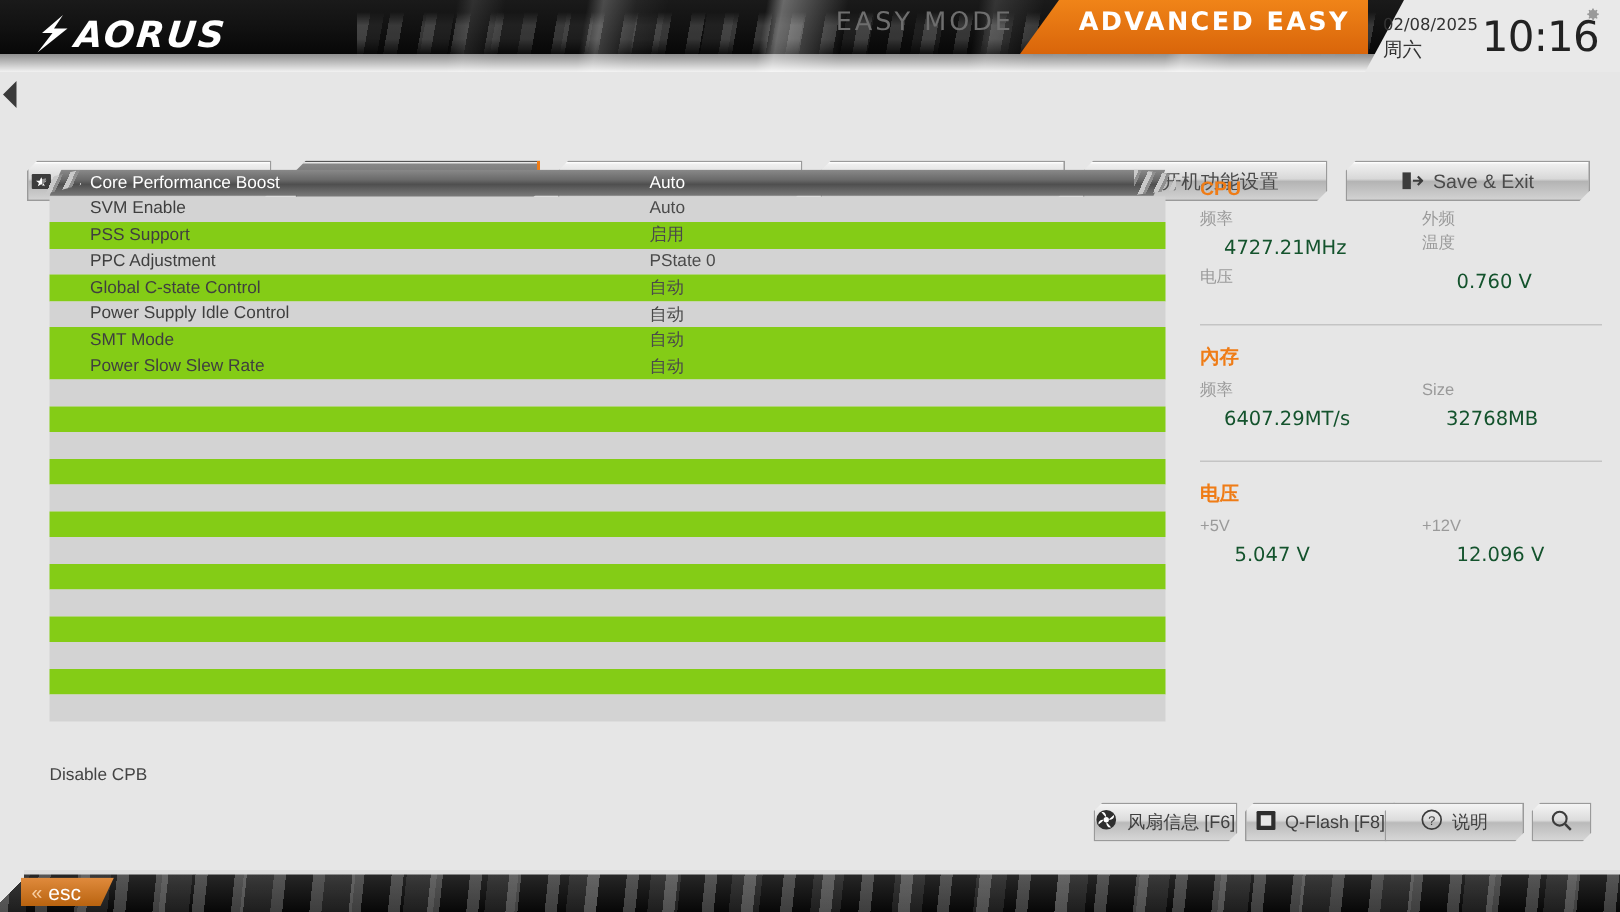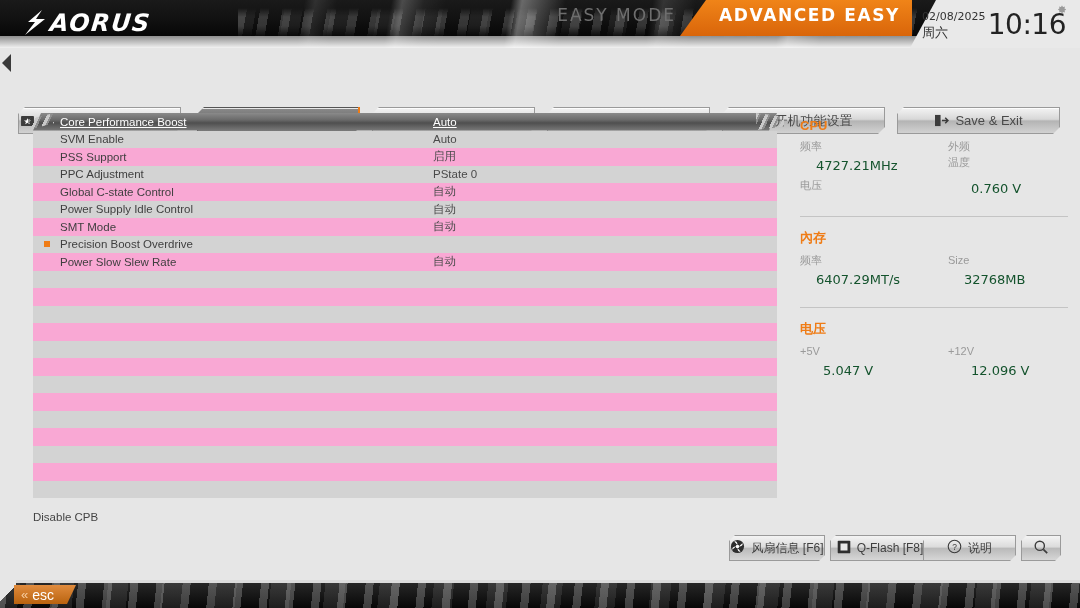--- a/index.html
+++ b/index.html
@@ -121,34 +121,34 @@
 
   
   .list {
     position: absolute; left: 33px; top: 113px; width: 744px;
   }
   .row {
     position: relative; height: 17.5px;
     display: flex; align-items: center;
     font-size: 11.5px; color: #3f3f3f;
   }
-  .row.odd  { background: #f9a8d4; }
+  .row.odd  { background: #84cc16; }
   .row.even { background: #d3d3d3; }
   .row .lbl { position: absolute; left: 27px; }
   .row .val { position: absolute; left: 400px; color: #4a4a4a; }
   .row .bullet {
     position: absolute; left: 11px; width: 6px; height: 6px; background: #ef7c16;
   }
   .row.selected {
     background: linear-gradient(180deg, #8a8a8a 0%, #6a6a6a 38%, #4f4f4f 55%, #7b7b7b 100%);
     color: #ffffff;
     width: 744px;
     clip-path: polygon(8px 0, 100% 0, calc(100% - 8px) 100%, 0 100%);
   }
-  .row.selected .lbl, .row.selected .val { color: #fff; text-decoration: underline; }
+  .row.selected .lbl, .row.selected .val { color: #fff; }
   .sel-wing-l {
     position:absolute; left:28px; top:113px; width:26px; height:17px; z-index:3;
     background: repeating-linear-gradient(115deg,#c9c9c9 0 3px, #8f8f8f 3px 5px, transparent 5px 9px);
     clip-path: polygon(0 38%, 100% 0, 100% 60%, 0 100%);
   }
   .sel-wing-r {
     position:absolute; left:756px; top:113px; width:28px; height:17px; z-index:3;
     background: repeating-linear-gradient(115deg,#c9c9c9 0 3px, #8f8f8f 3px 5px, transparent 5px 9px);
     clip-path: polygon(0 0, 100% 20%, 100% 80%, 0 100%);
   }
@@ -323,25 +323,20 @@
         <span class="lbl">Global C-state Control</span>
         <span class="val">自动</span>
       </div>
       <div class="row even">
         <span class="lbl">Power Supply Idle Control</span>
         <span class="val">自动</span>
       </div>
       <div class="row odd">
         <span class="lbl">SMT Mode</span>
         <span class="val">自动</span>
-      </div>
-      <div class="row even">
-        <span class="bullet"></span>
-        <span class="lbl">Precision Boost Overdrive</span>
-        <span class="val"></span>
       </div>
       <div class="row odd">
         <span class="lbl">Power Slow Slew Rate</span>
         <span class="val">自动</span>
       </div>
       <div class="row even"></div>
       <div class="row odd"></div>
       <div class="row even"></div>
       <div class="row odd"></div>
       <div class="row even"></div>

